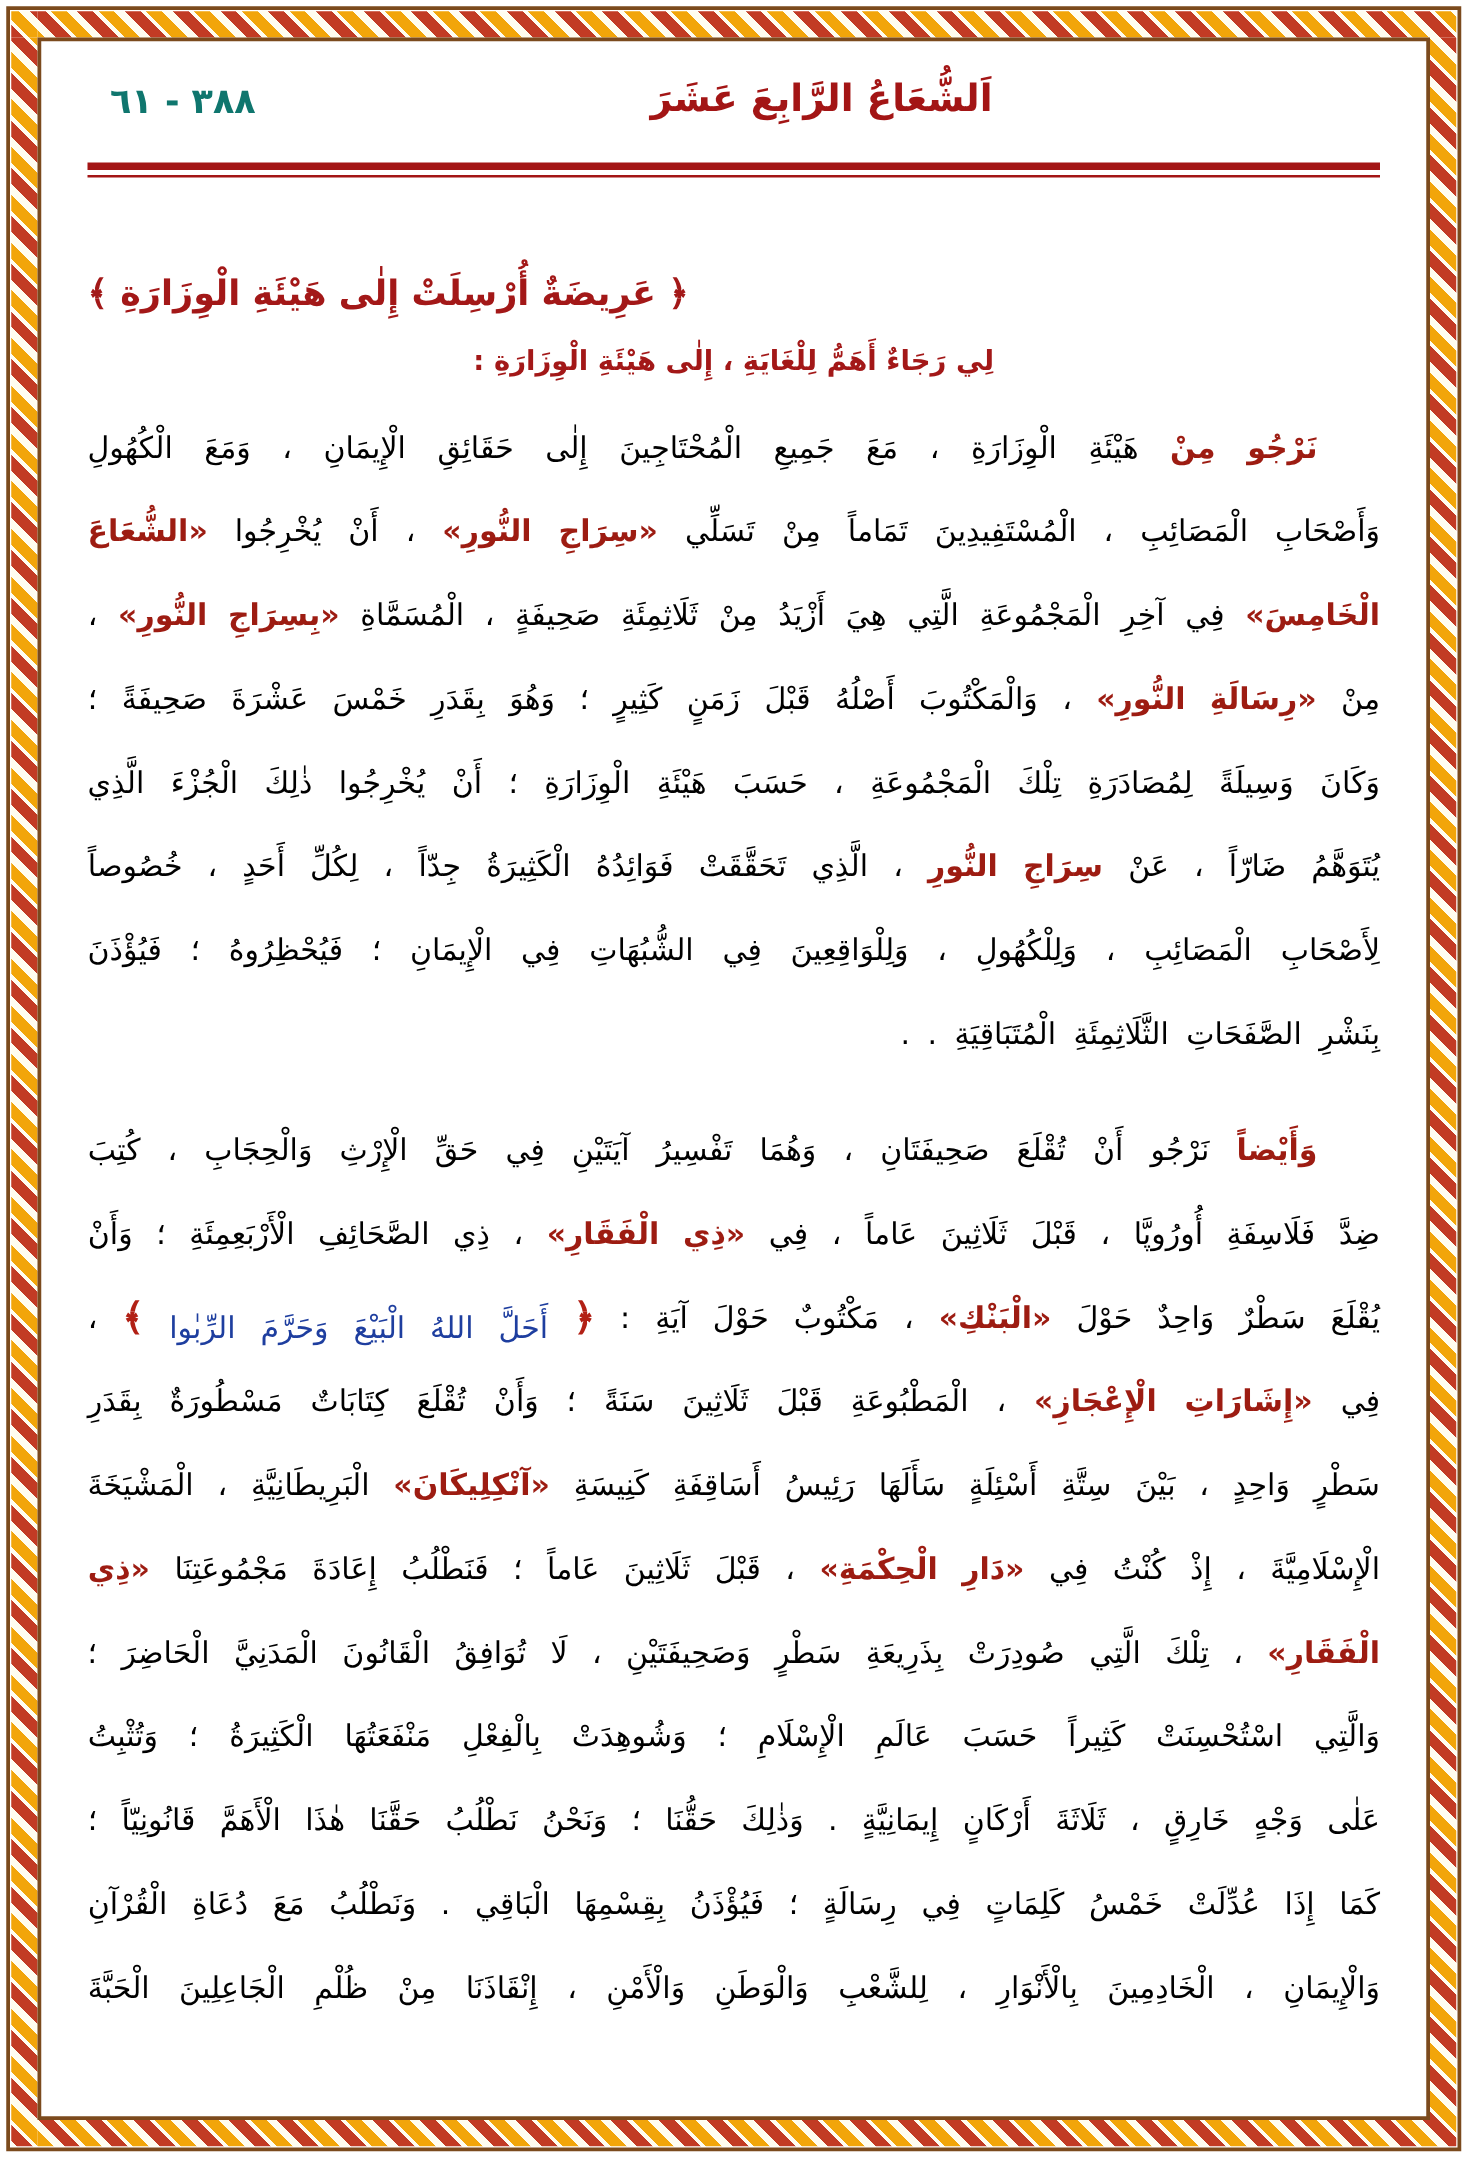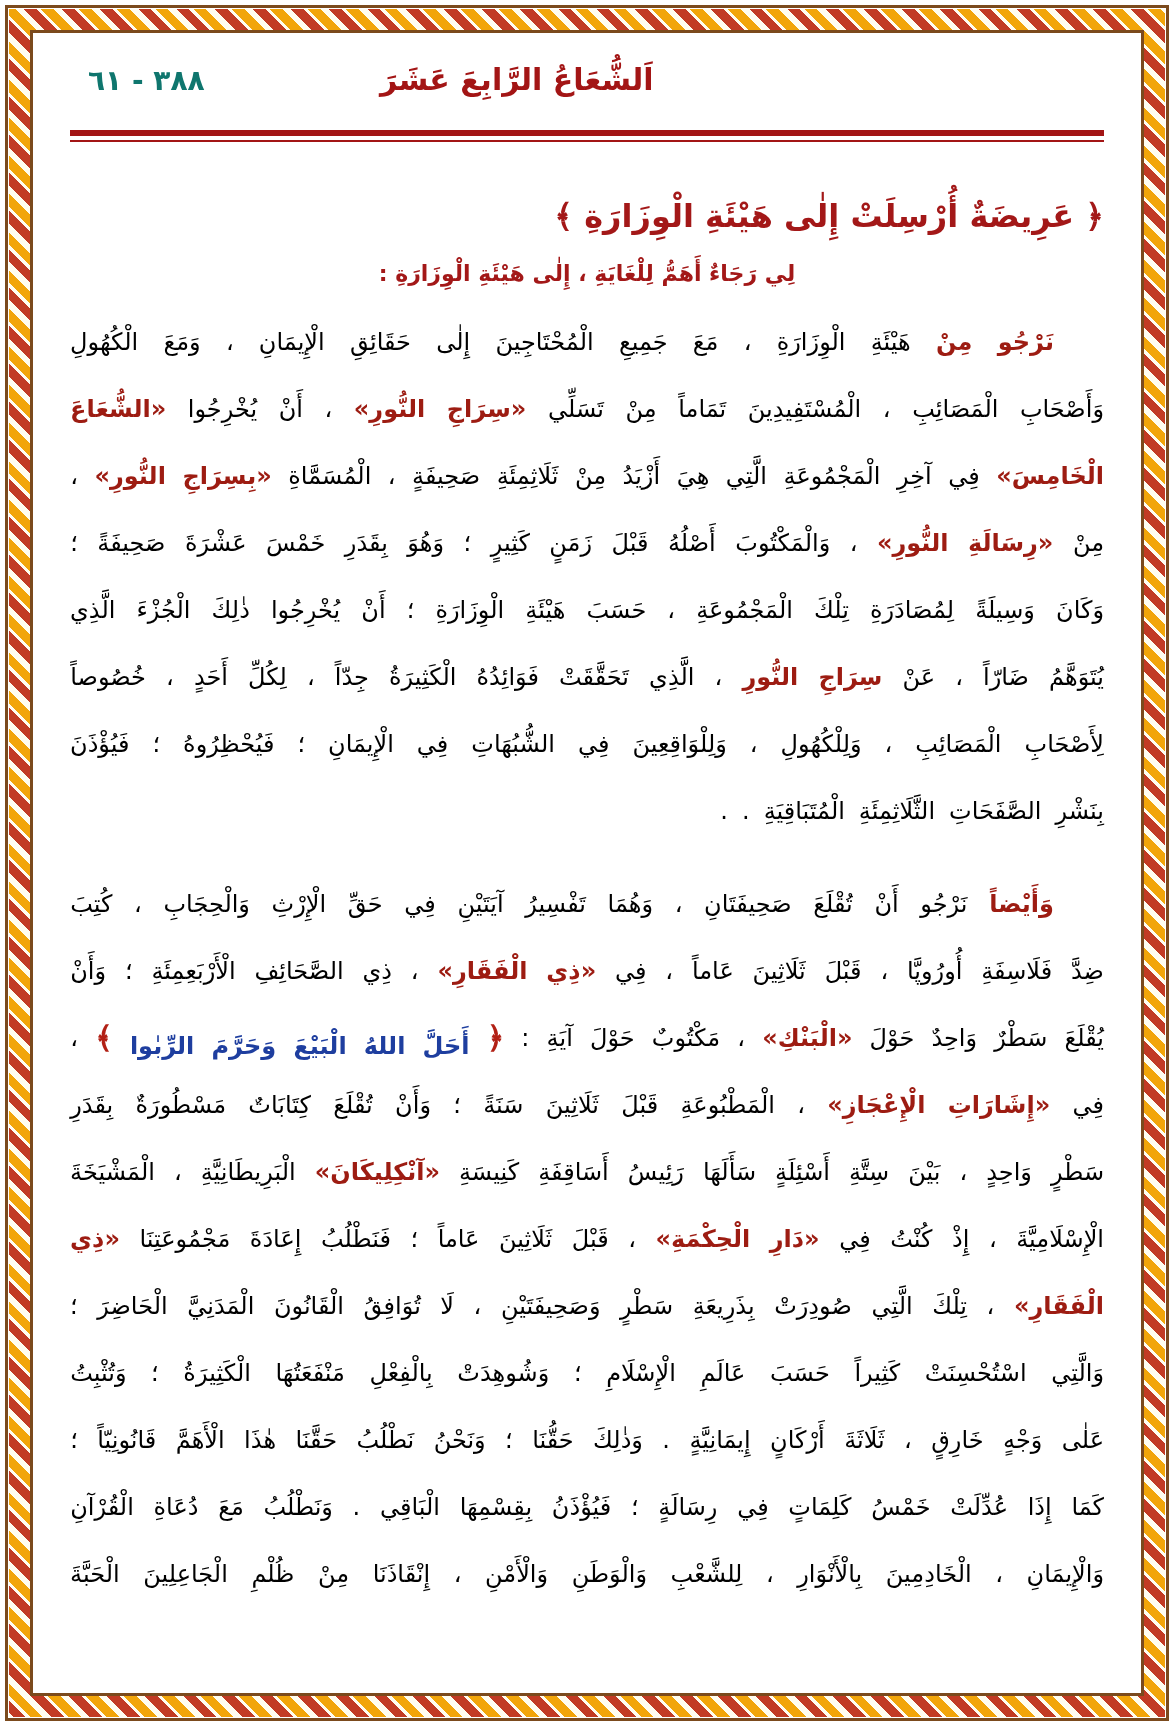--- a/index.html
+++ b/index.html
@@ -10,41 +10,41 @@
   .frame-outer{position:absolute;inset:5px;border:3px solid #7b4a1d;}
   .frame-pattern{position:absolute;inset:1px;border:21px solid transparent;
     border-image:repeating-linear-gradient(45deg,
       #fffdf0 0 3px, #c23b24 3px 12px, #fffdf0 12px 15px,
       #f2a50a 15px 24px, #fffdf0 24px 27px) 21;}
   .frame-inner{position:absolute;inset:0;border:3px solid #7b4a1d;}
   .content{position:absolute;inset:3px;padding:16px 34px 0 34px;direction:rtl;}
 
   
   .header{position:relative;height:56px;margin-top:10px;}
-  .book-title{position:absolute;right:310px;left:310px;text-align:left;
+  .book-title{position:absolute;right:310px;left:310px;text-align:right;
     font-size:30px;font-weight:bold;color:#a31515;}
   .page-num{position:absolute;left:18px;top:2px;font-size:28px;font-weight:bold;color:#0f766e;
     direction:ltr;unicode-bidi:bidi-override;}
   .double-rule{margin-top:12px;height:4px;background:#ffffff;
     border-top:6px solid #a31515;border-bottom:2px solid #a31515;}
 
   
-  .main-title{margin-top:55px;text-align:right;font-size:32px;font-weight:bold;color:#a31818;}
+  .main-title{margin-top:76px;text-align:left;font-size:28px;font-weight:bold;color:#a31818;}
   .sub-title{margin-top:26px;text-align:center;font-size:22px;font-weight:bold;color:#a31818;}
 
   
   .body-text{margin-top:22px;font-size:24px;color:#000;}
   .para + .para{margin-top:26px;}
   .line{display:flex;justify-content:space-between;align-items:center;height:67px;white-space:nowrap;}
   .line.indent{padding-right:50px;}
   .line.end{justify-content:flex-start;gap:14px;}
   .w{display:inline-block;}
   .w.k{color:#000000;}
   .w.r{color:#9d1c12;font-weight:bold;}
-  .w.b{color:#1e3e9f;font-weight:bold;margin-top:16px;}
+  .w.b{color:#1e3e9f;font-weight:normal;margin-top:16px;}
   .w.rb{color:#b22015;font-weight:bold;font-size:30px;}
 </style>
 </head>
 <body>
 
 <div class="page">
   <div class="frame-outer">
     <div class="frame-pattern">
       <div class="frame-inner">
         <div class="content">

